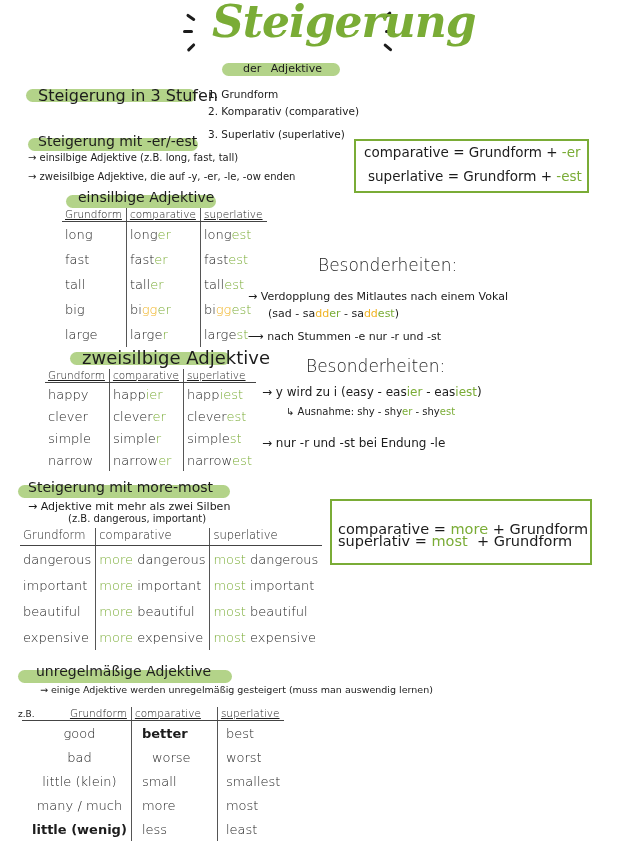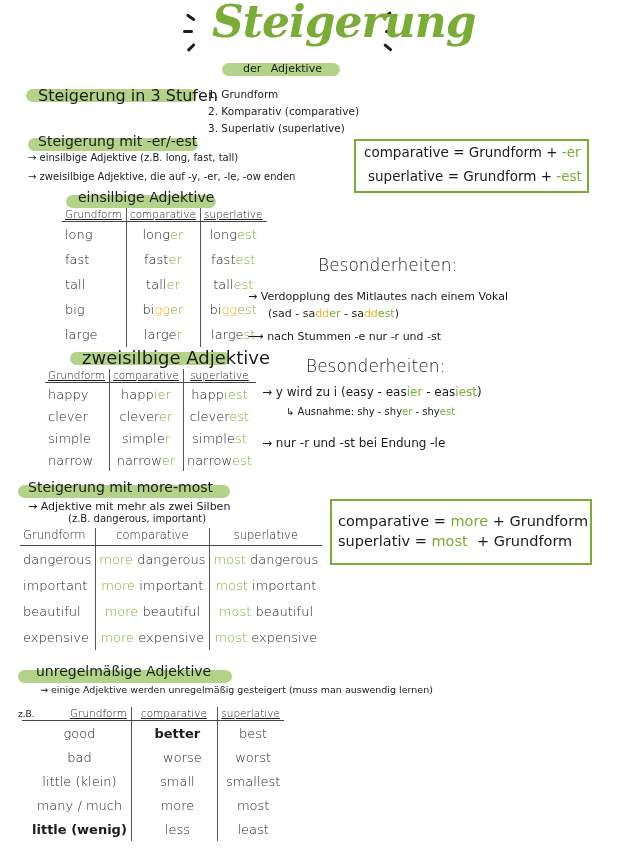--- a/index.html
+++ b/index.html
@@ -24,21 +24,21 @@
   .box {
     position: absolute; border: 2.5px solid #7aac36; background: #fff; box-sizing: border-box;
   }
   .box-line { position: absolute; white-space: nowrap; font-size: 13.5px; }
   table.grid { position: absolute; border-collapse: collapse; }
   table.grid th {
     font-weight: 300; font-size: 10.5px; text-align: left; padding: 0 4px 1px 3px;
     border-bottom: 1.5px solid #444; white-space: nowrap; text-decoration: underline; text-decoration-thickness: 0.5px;
   }
   table.grid td { font-size: 13px; padding: 0 4px 0 3px; white-space: nowrap; font-weight: 300; }
-  table.grid td + td, table.grid th + th { border-left: 1.5px solid #555; text-align: center; }
+  table.grid td + td, table.grid th + th { border-left: 1.5px solid #555; }
   .besonder { font-size: 17px; white-space: nowrap; font-weight: 300; }
 </style>
 </head>
 <body>
 
 <div>
   <span class="ray" style="left:186px;top:16px;transform:rotate(35deg);"></span>
   <span class="ray" style="left:183px;top:30px;"></span>
   <span class="ray" style="left:186px;top:46px;transform:rotate(-45deg);"></span>
   <span class="ray" style="left:382px;top:14px;transform:rotate(-40deg);"></span>
@@ -48,21 +48,21 @@
   <div class="hl" style="left:222px;top:63px;width:118px;height:13px;"></div>
   <div class="abs small" style="left:243px;top:62px;font-size:11px;word-spacing:6px;">der Adjektive</div>
 </div>
 
 <div>
   <div class="hl" style="left:26px;top:89px;width:170px;"></div>
   <div class="hl-text" style="left:38px;top:86px;">Steigerung in 3 Stufen</div>
   <div class="abs small" style="left:198px;top:86px;">:</div>
   <div class="abs small" style="left:208px;top:88px;">1. Grundform</div>
   <div class="abs small" style="left:208px;top:105px;">2. Komparativ (comparative)</div>
-  <div class="abs small" style="left:208px;top:122px;">3. Superlativ (superlative)</div>
+  <div class="abs small" style="left:208px;top:128px;">3. Superlativ (superlative)</div>
 </div>
 
 <div>
   <div class="hl" style="left:28px;top:138px;width:170px;"></div>
   <div class="hl-text" style="left:38px;top:133px;font-size:14px;">Steigerung mit -er/-est</div>
   <div class="abs note" style="left:28px;top:152px;">→ einsilbige Adjektive (z.B. long, fast, tall)</div>
   <div class="abs note" style="left:28px;top:171px;">→ zweisilbige Adjektive, die auf -y, -er, -le, -ow enden</div>
 
   <div class="box" style="left:354px;top:139px;width:235px;height:54px;">
     <div class="box-line" style="left:8px;top:3px;"><span>comparative = Grundform + </span><span class="green">-er</span></div>
@@ -187,21 +187,21 @@
         </tr>
         <tr>
           <td style="height:26px;"><span>expensive</span></td>
           <td style="height:26px;"><span class="green">more</span> <span>expensive</span></td>
           <td style="height:26px;"><span class="green">most</span> <span>expensive</span></td>
         </tr>
       </tbody>
   </table>
 
   <div class="box" style="left:330px;top:499px;width:262px;height:66px;">
-    <div class="box-line" style="left:6px;top:12px;font-size:14.5px;text-align:right;"><span>comparative = </span><span class="green">more</span><span> + Grundform</span></div>
+    <div class="box-line" style="left:6px;top:20px;font-size:14.5px;text-align:right;"><span>comparative = </span><span class="green">more</span><span> + Grundform</span></div>
     <div class="box-line" style="left:6px;top:32px;font-size:14.5px;white-space:pre;"><span>superlativ = </span><span class="green">most</span><span>  + Grundform</span></div>
   </div>
 </div>
 
 <div>
   <div class="hl" style="left:18px;top:670px;width:214px;"></div>
   <div class="hl-text" style="left:36px;top:663px;font-size:14px;">unregelmäßige Adjektive</div>
   <div class="abs note" style="left:40px;top:684px;font-size:9.5px;">→ einige Adjektive werden unregelmäßig gesteigert (muss man auswendig lernen)</div>
   <div class="abs note" style="left:18px;top:709px;font-size:9px;">z.B.</div>
 

